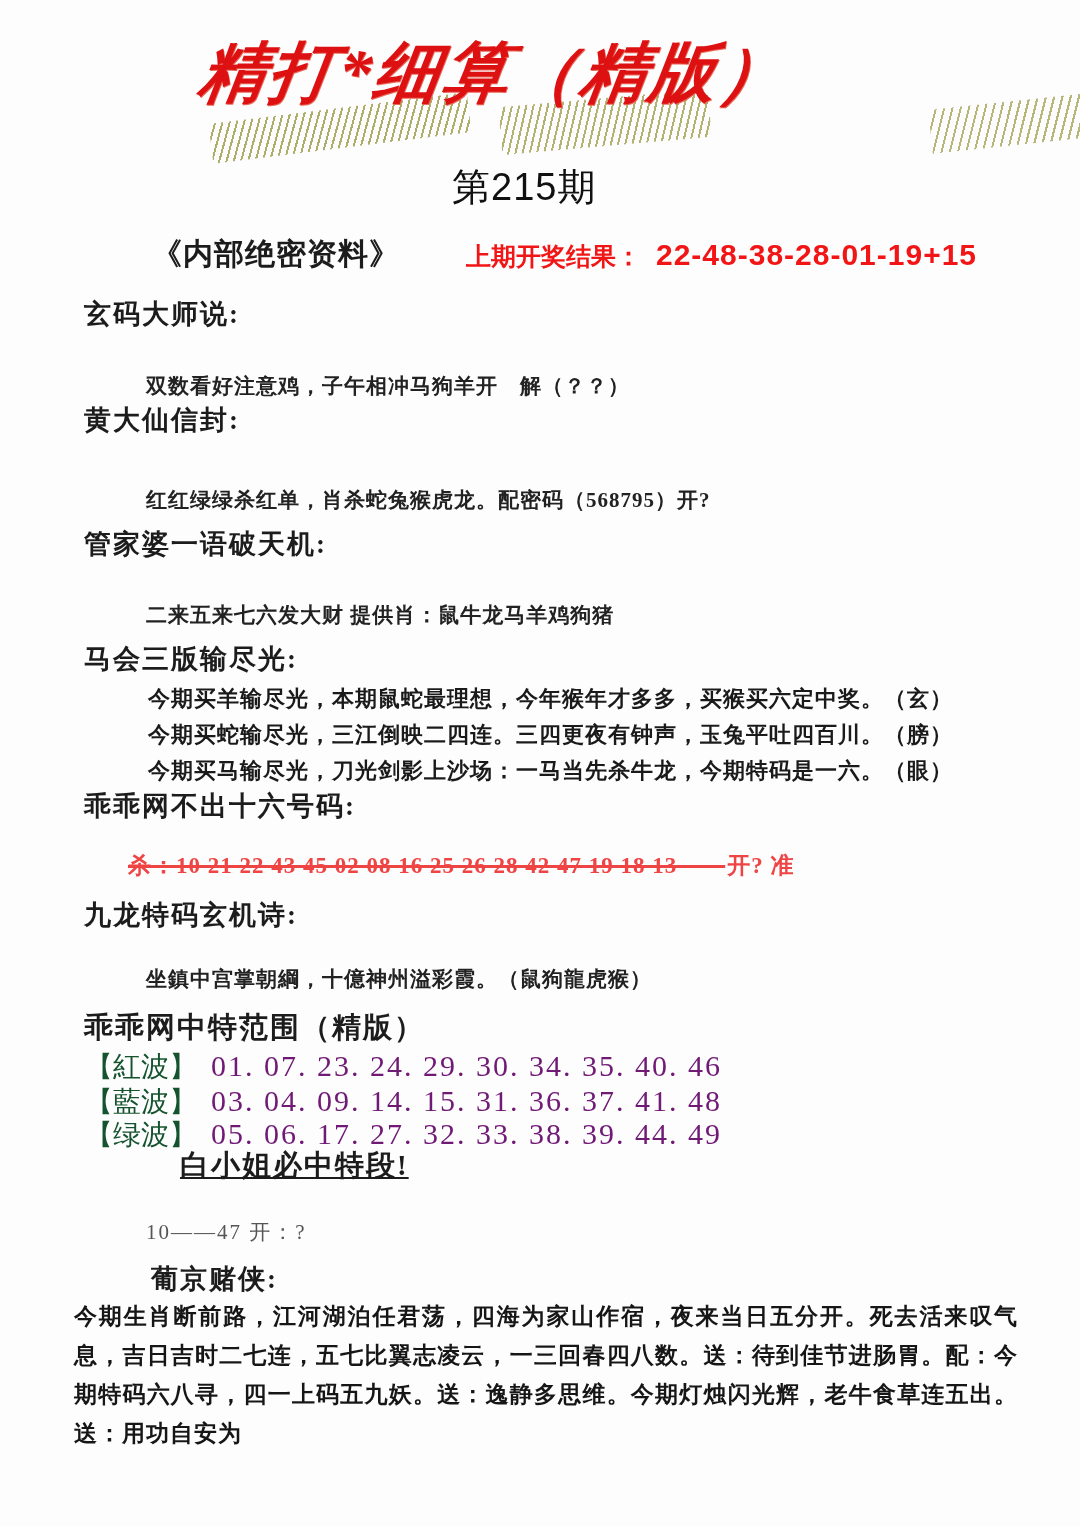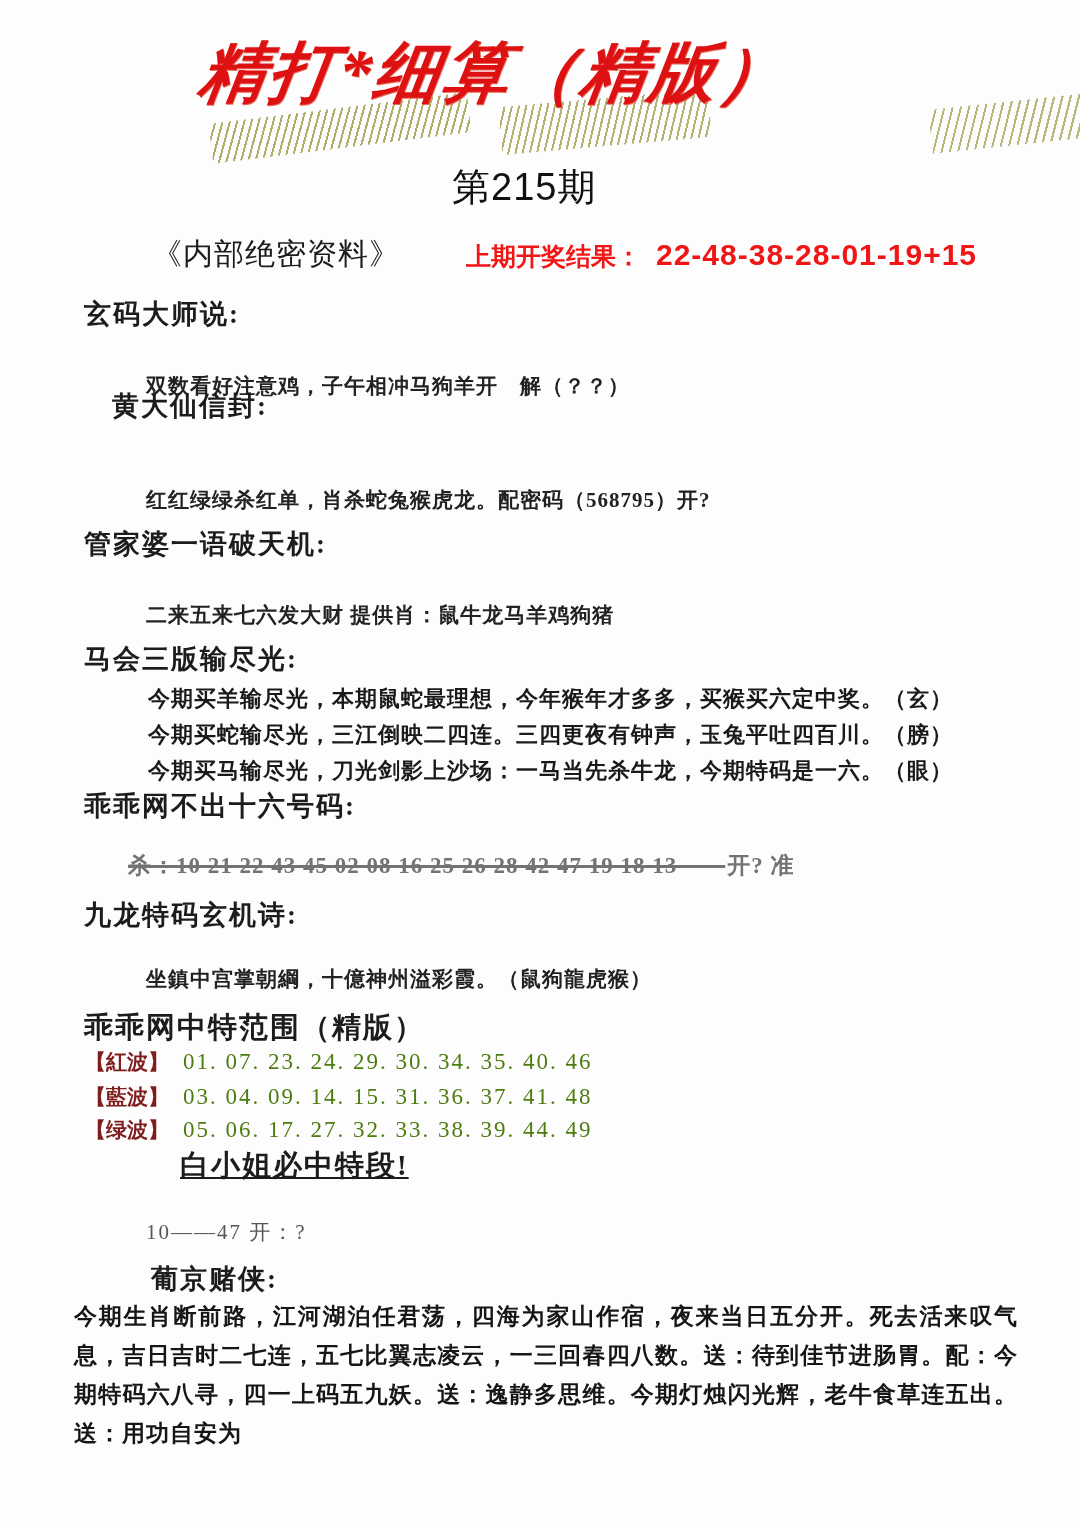--- a/index.html
+++ b/index.html
@@ -35,66 +35,66 @@
     background:repeating-linear-gradient(110deg,rgba(150,150,60,0) 0 6px,rgba(150,150,60,.8) 6px 8px);
     transform:rotate(-6deg);
   }
   .issue{
     position:absolute;left:452px;top:162px;
     font-family:"Liberation Sans","DejaVu Sans",sans-serif;
     font-size:38px;color:#111;letter-spacing:1px;
   }
   .secret{
     position:absolute;left:152px;top:234px;
-    font-size:30px;font-weight:normal;letter-spacing:1px;
+    font-size:30px;font-weight:bold;letter-spacing:1px;
   }
   .result{
     position:absolute;left:466px;top:238px;
     color:#f21515;font-weight:bold;white-space:nowrap;
   }
   .result .r-label{font-size:25px;font-family:"Liberation Serif",serif;}
   .result .r-nums{font-size:30px;font-family:Liberation Sans, sans-serif;letter-spacing:1px;margin-left:15px;}
   
   .h{
     position:absolute;left:84px;
     font-size:27px;font-weight:bold;letter-spacing:2px;white-space:nowrap;
   }
   .h-xuanma{top:296px;}
-  .h-huang{top:388px;margin-left:28px;}
+  .h-huang{top:402px;}
   .h-guanjia{top:526px;}
   .h-mahui{top:641px;}
   .h-guai16{top:788px;}
   .h-jiulong{top:897px;}
   .h-range{top:1008px;font-size:29px;}
   
   .b{
     position:absolute;left:146px;
     font-size:21px;font-weight:bold;letter-spacing:1px;white-space:nowrap;color:#222;
   }
   .b-xuanma{top:372px;text-align:center;}
   .b-huang{top:486px;}
   .b-guanjia{top:601px;}
   .m-line{position:absolute;left:148px;font-size:22px;font-weight:bold;letter-spacing:1px;white-space:nowrap;color:#1a1a1a;}
   .m1{top:684px;}
   .m2{top:720px;}
   .m3{top:756px;}
   .kill-line{
     position:absolute;left:128px;top:850px;
-    font-size:23px;font-weight:bold;letter-spacing:1px;white-space:nowrap;color:#737373;
+    font-size:23px;font-weight:bold;letter-spacing:1px;white-space:nowrap;color:#ef4444;
   }
   .kill-line .struck{text-decoration:line-through;text-decoration-thickness:3px;}
   .kill-line .tail{margin-left:2px;}
   .b-jiulong{top:965px;}
   
   .wave{position:absolute;left:85px;white-space:nowrap;}
   .w1{top:1048px;}
   .w2{top:1083px;}
   .w3{top:1116px;}
-  .wave .w-label{font-size:21px;font-weight:bold;color:#7f1d1d;}
-  .wave .w-nums{font-size:23px;color:#4d7c0f;letter-spacing:2px;margin-left:14px;}
+  .wave .w-label{font-size:28px;font-weight:normal;color:#14532d;}
+  .wave .w-nums{font-size:30px;color:#701a75;letter-spacing:2px;margin-left:14px;}
   
   .baixj{
     position:absolute;left:180px;top:1146px;
     font-size:29px;font-weight:bold;letter-spacing:2px;text-decoration:underline;
   }
   .range-line{
     position:absolute;left:146px;top:1218px;
     font-size:21px;color:#555;letter-spacing:2px;
   }
   .pujing-h{

